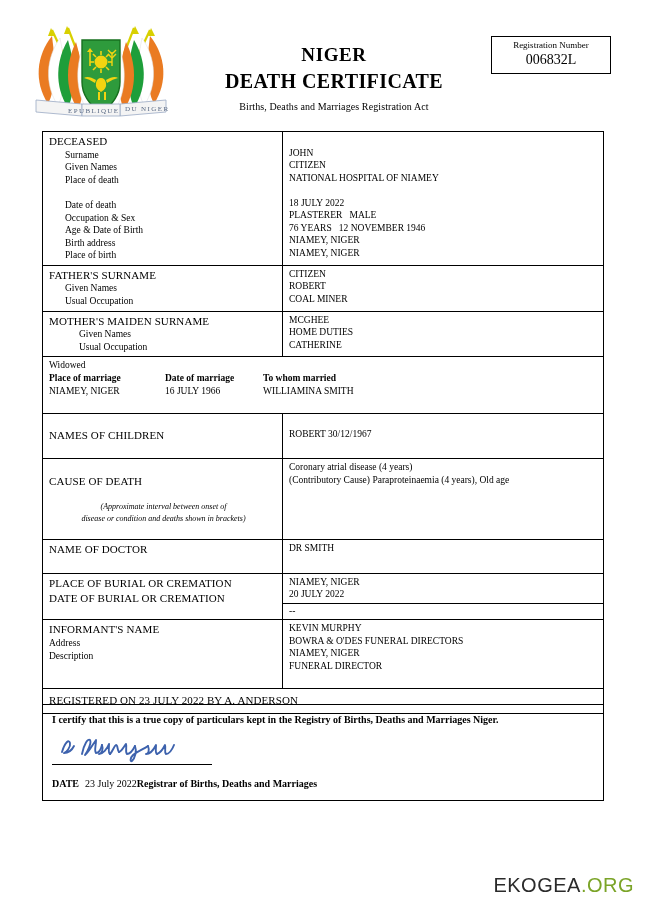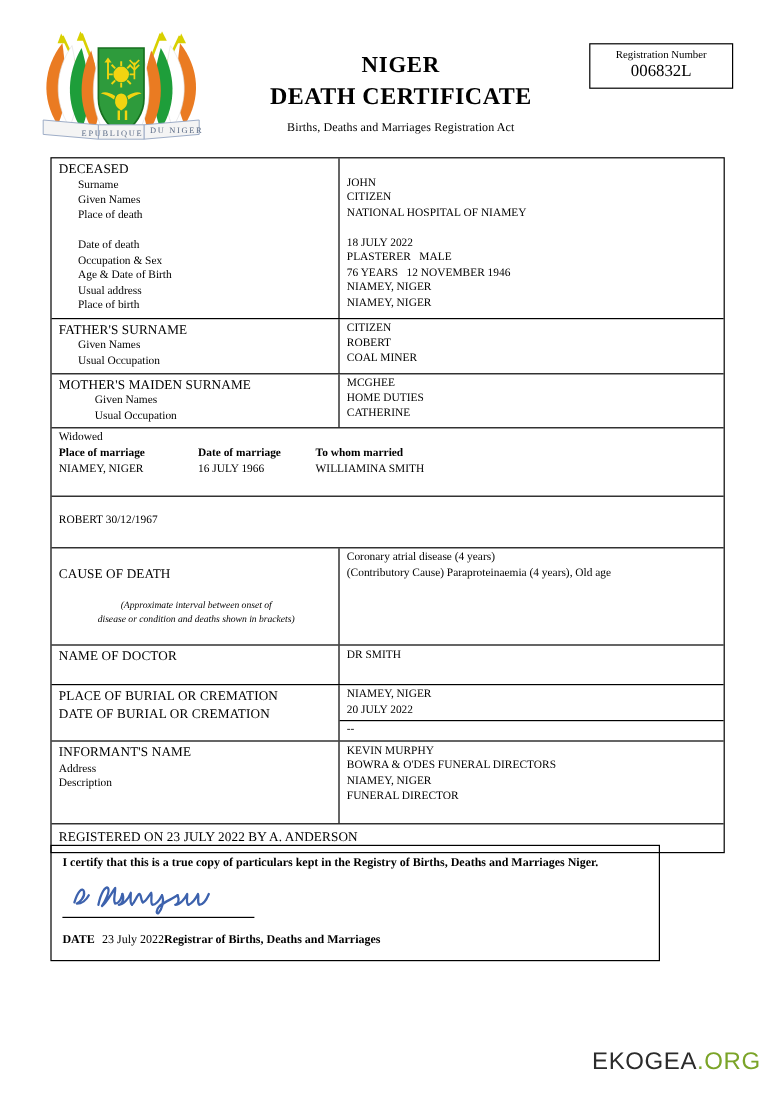--- a/index.html
+++ b/index.html
@@ -139,21 +139,21 @@
     border-bottom: 1px solid #000;
   }
   .split-bot {
     padding: 1px 4px 2px 6px;
   }
 
   
   .certify-box {
     position: absolute;
     left: 42px; top: 704px;
-    width: 508px;
+    width: 562px;
     border: 1px solid #000;
     box-sizing: border-box;
     padding: 8px 9px 9px 9px;
   }
   .certify-text {
     font-size: 10px;
     font-weight: bold;
     line-height: 1.3;
   }
   .sig-area {
@@ -286,21 +286,21 @@
   <div class="row">
     <div class="colL">
       <div class="hdr">DECEASED</div>
       <div class="sub">Surname</div>
       <div class="sub">Given Names</div>
       <div class="sub">Place of death</div>
       <div class="sub">&nbsp;</div>
       <div class="sub">Date of death</div>
       <div class="sub">Occupation &amp; Sex</div>
       <div class="sub">Age &amp; Date of Birth</div>
-      <div class="sub">Usual address</div>
+      <div class="sub">Birth address</div>
       <div class="sub">Place of birth</div>
     </div>
     <div class="colR">
       <div class="val">&nbsp;</div>
       <div class="val">JOHN</div>
       <div class="val">CITIZEN</div>
       <div class="val">NATIONAL HOSPITAL OF NIAMEY</div>
       <div class="val">&nbsp;</div>
       <div class="val">18 JULY 2022</div>
       <div class="val">PLASTERER   MALE</div>
@@ -347,20 +347,25 @@
       <div class="mp-grid">
         <div class="mp-c1 val">NIAMEY, NIGER</div>
         <div class="mp-c2 val">16 JULY 1966</div>
         <div class="mp-c3 val">WILLIAMINA SMITH</div>
       </div>
       <div class="val">&nbsp;</div>
     </div>
   </div>
 
   <div class="row">
+    <div class="colL">
+      <div class="val">&nbsp;</div>
+      <div class="hdr">NAMES OF CHILDREN</div>
+      <div class="val">&nbsp;</div>
+    </div>
     <div class="colR">
       <div class="val">&nbsp;</div>
       <div class="val">ROBERT 30/12/1967</div>
       <div class="val">&nbsp;</div>
     </div>
   </div>
 
   <div class="row">
     <div class="colL">
       <div class="val">&nbsp;</div>

